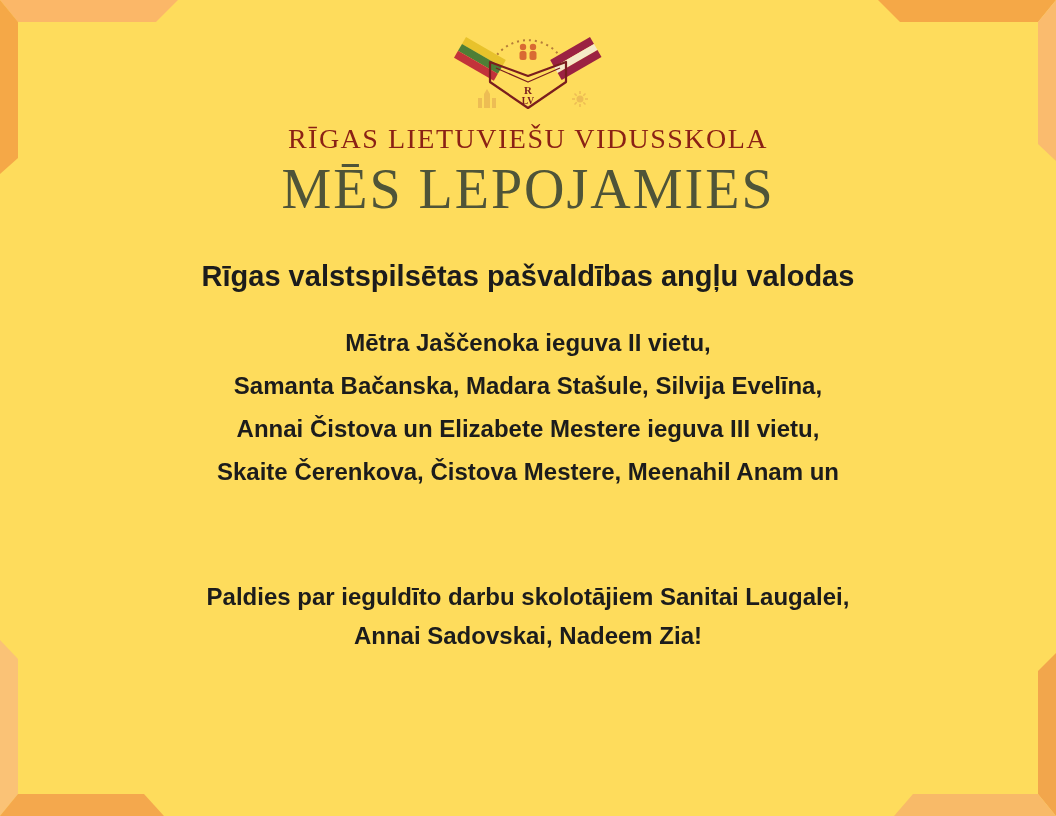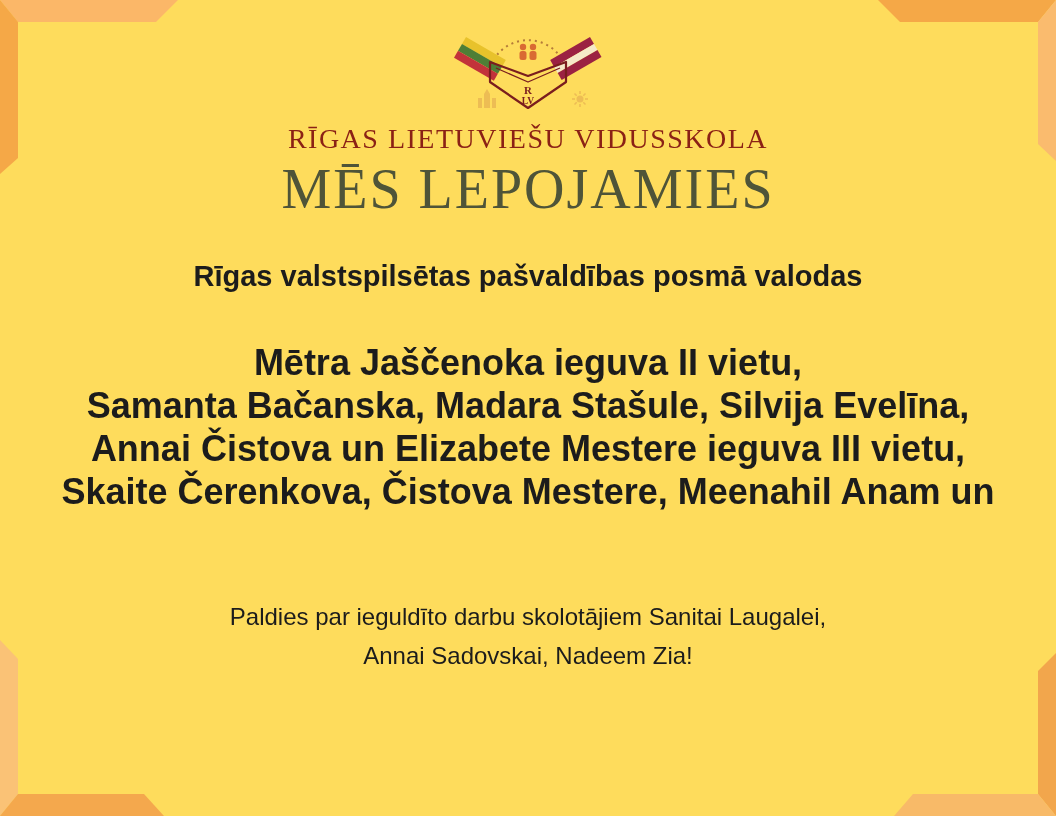--- a/index.html
+++ b/index.html
@@ -46,31 +46,31 @@
     color: #4F5438;
   }
   .event-block {
     margin-top: 36px;
     font-size: 29px;
     line-height: 41px;
     font-weight: bold;
     color: #1C1C1C;
   }
   .results-block {
-    margin-top: 44px;
-    font-size: 36px;
+    margin-top: 24px;
+    font-size: 24px;
     line-height: 43px;
     font-weight: bold;
     color: #1C1C1C;
   }
   .thanks-block {
     margin-top: 84px;
     font-size: 24px;
     line-height: 39px;
-    font-weight: normal;
+    font-weight: bold;
     color: #1C1C1C;
   }
 </style>
 </head>
 <body>
 
 <div class="canvas">
 
   <svg class="corner-frame" viewBox="0 0 1056 816" aria-hidden="true">
 
@@ -140,21 +140,21 @@
           <line x1="125.3" y1="65.7" x2="127.5" y2="63.5"></line>
         </g>
       </g>
     </svg>
 
     <div class="school-name">RĪGAS LIETUVIEŠU VIDUSSKOLA</div>
 
     <div class="headline">MĒS LEPOJAMIES</div>
 
     <div class="event-block">
-      <div>Rīgas valstspilsētas pašvaldības posmā valodas</div>
+      <div>Rīgas valstspilsētas pašvaldības angļu valodas</div>
     </div>
 
     <div class="results-block">
       <div>Mētra Jaščenoka ieguva II vietu,</div>
       <div>Samanta Bačanska, Madara Stašule, Silvija Evelīna,</div>
       <div>Annai Čistova un Elizabete Mestere ieguva III vietu,</div>
       <div>Skaite Čerenkova, Čistova Mestere, Meenahil Anam un</div>
     </div>
 
     <div class="thanks-block">

